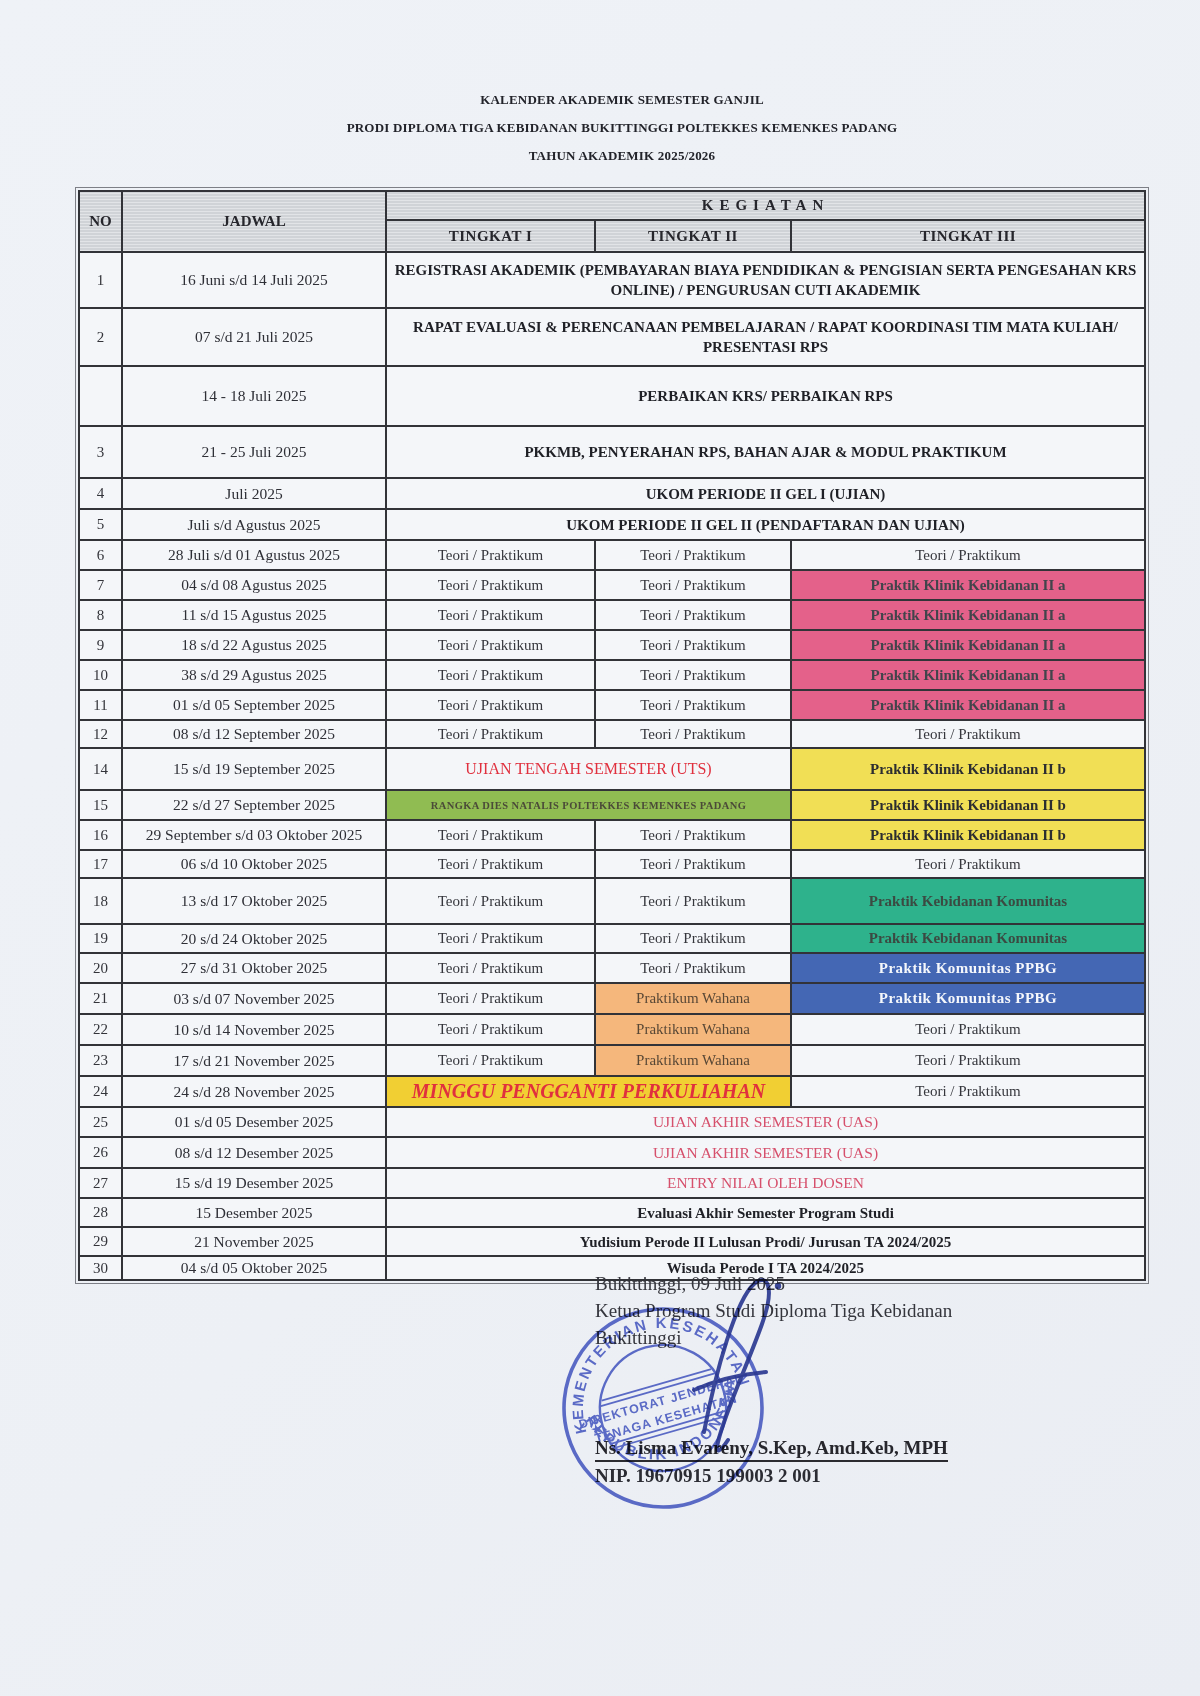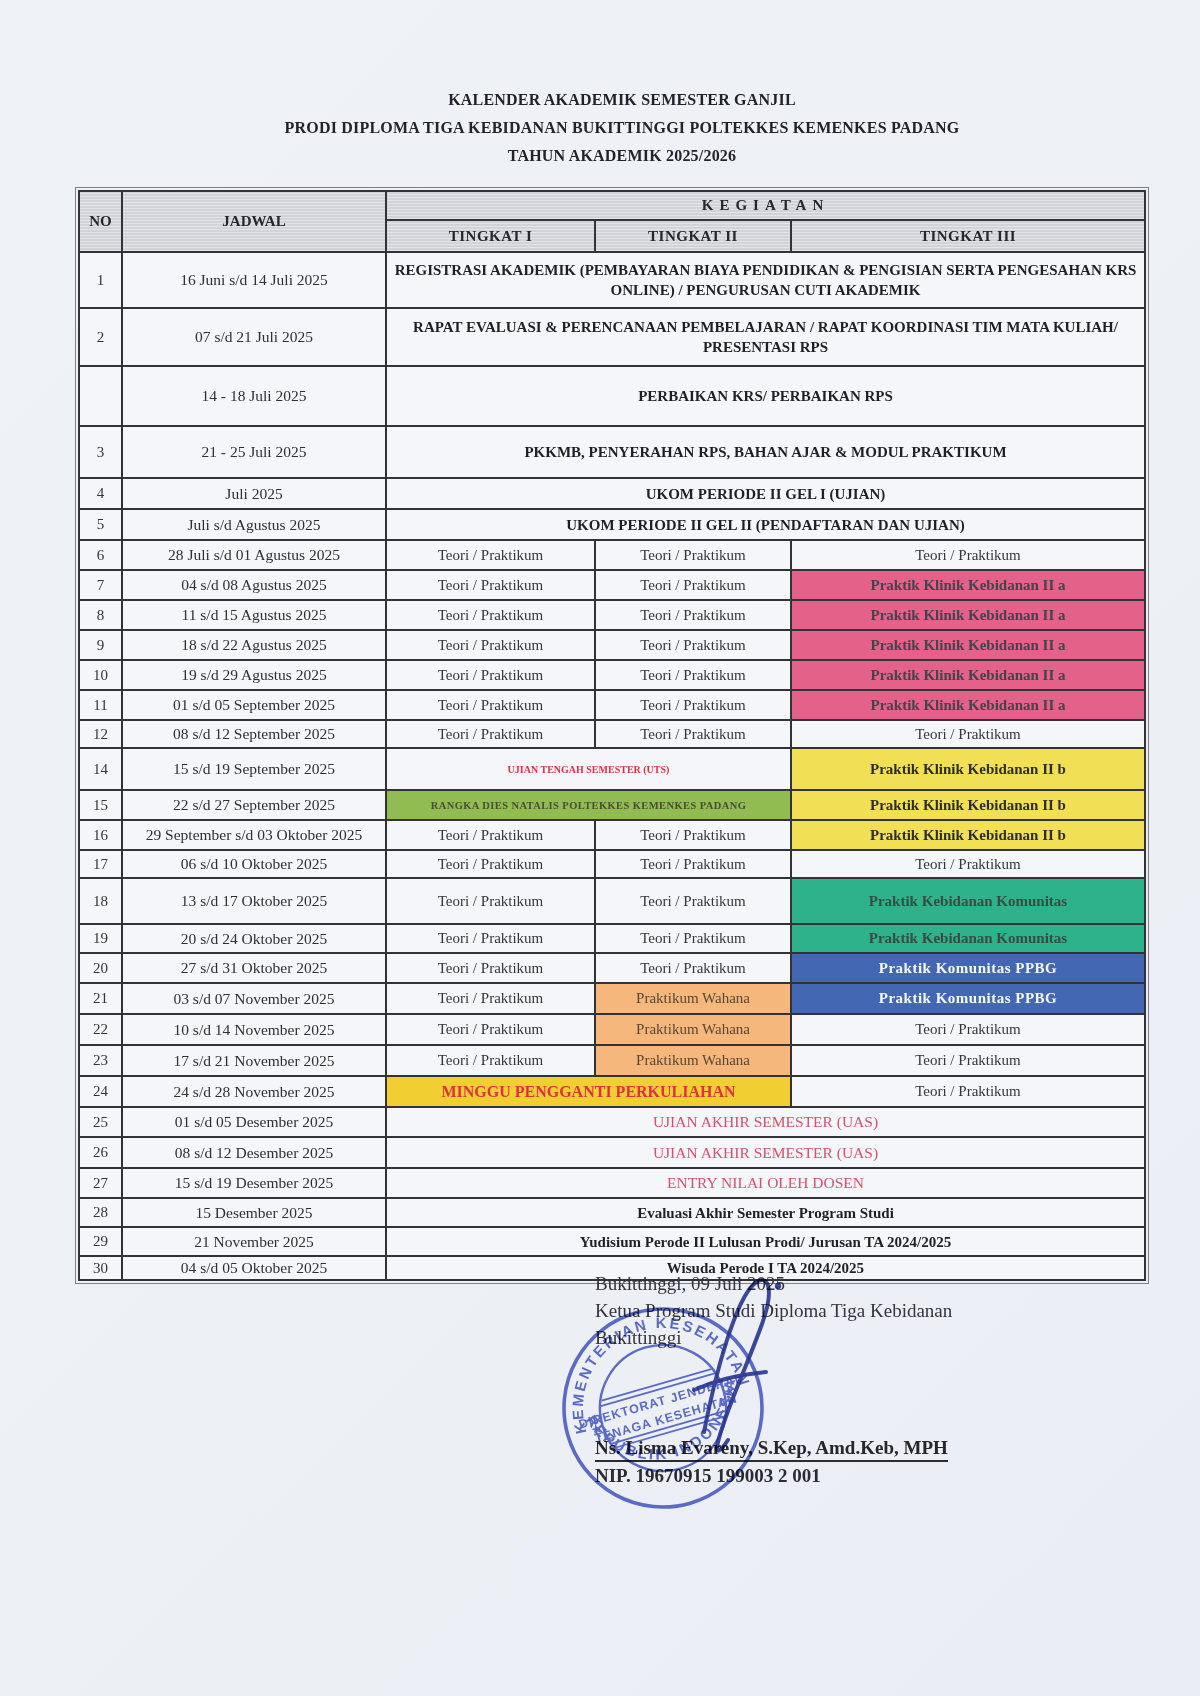--- a/index.html
+++ b/index.html
@@ -9,21 +9,21 @@
     font-family:"Liberation Serif","DejaVu Serif",serif;
     color:#2c2c32;
     position:relative;
     overflow:hidden;
   }
   .page{position:absolute;inset:0;
     background:linear-gradient(135deg,#eff2f7 0%,#edf0f5 55%,#eaedf3 100%);}
 
   
   .title-block{position:absolute;top:86px;left:0;width:1200px;text-align:center;}
-  .title-block div{font-weight:bold;font-size:16px;line-height:28px;color:#22232a;letter-spacing:.2px;margin-left:44px;}
+  .title-block div{font-weight:bold;font-size:13px;line-height:28px;color:#22232a;letter-spacing:.2px;margin-left:44px;}
 
   
   .table-wrap{position:absolute;left:78px;top:190px;width:1066px;}
   table.cal{
     border-collapse:collapse;width:1066px;table-layout:fixed;
     outline:1.5px solid #7d7f86;outline-offset:2px;
     background:#f4f6f9;
   }
   table.cal th, table.cal td{
     border:2px solid #323338;
@@ -35,29 +35,29 @@
     background-image:repeating-linear-gradient(0deg,rgba(255,255,255,.28) 0 1px,rgba(0,0,0,.03) 1px 3px);
     font-size:15px;font-weight:bold;color:#26262c;
   }
   th.kegiatan{letter-spacing:6px;height:25px;}
   tr.tingkat-row th{height:28px;letter-spacing:.5px;}
   td.c-no{font-size:15px;color:#33343a;}
   td.c-jadwal{font-size:15.5px;color:#2e2f36;}
   td.act{font-size:15px;color:#35363c;}
   td.bold{font-weight:bold;color:#1f2026;font-size:15px;line-height:20px;padding:3px 26px;}
   td.teori{font-weight:normal;}
-  td.uts{font-weight:bold;color:var(--red);font-size:10px;}
+  td.uts{font-weight:normal;color:var(--red);font-size:16px;}
   td.uas{font-weight:normal;color:var(--rose);font-size:15.5px;}
   td.dies{background:var(--green);font-weight:bold;font-size:10.5px;color:#4b4b38;letter-spacing:.4px;}
   td.pkk2a{background:var(--pink);font-weight:bold;color:#41444b;}
   td.pkk2b{background:var(--yellow);font-weight:bold;color:#2c2d30;}
   td.komunitas{background:var(--teal);font-weight:bold;color:#3b4a42;}
   td.ppbg{background:var(--blue);font-weight:bold;color:#f5f7fb;letter-spacing:.5px;}
   td.wahana{background:var(--orange);color:#584735;}
-  td.minggu{background:var(--gold);font-weight:bold;color:var(--red);font-size:16px;}
+  td.minggu{background:var(--gold);font-weight:bold;color:var(--red);font-size:20px;font-style:italic;}
 
   
   .sig-block{position:absolute;left:595px;top:1270px;width:480px;font-size:19px;color:#34353c;}
   .sig-block .sig-line{line-height:27px;}
   .sig-name{margin-top:86px;font-weight:bold;color:#26262c;
     border-bottom:2px solid #2b2b30;display:inline-block;padding-bottom:1px;}
   .sig-nip{font-weight:bold;color:#2b2c33;line-height:27px;}
 
   .stamp-svg{position:absolute;left:528px;top:1262px;width:300px;height:270px;
     mix-blend-mode:multiply;pointer-events:none;}
@@ -148,21 +148,21 @@
           </tr>
           <tr style="height: 30px;">
             <td class="c-no">9</td>
             <td class="c-jadwal">18 s/d 22 Agustus 2025</td>
             <td class="act teori">Teori / Praktikum</td>
             <td class="act teori">Teori / Praktikum</td>
             <td class="act pkk2a">Praktik Klinik Kebidanan II a</td>
           </tr>
           <tr style="height: 30px;">
             <td class="c-no">10</td>
-            <td class="c-jadwal">19 s/d 29 Agustus 2025</td>
+            <td class="c-jadwal">38 s/d 29 Agustus 2025</td>
             <td class="act teori">Teori / Praktikum</td>
             <td class="act teori">Teori / Praktikum</td>
             <td class="act pkk2a">Praktik Klinik Kebidanan II a</td>
           </tr>
           <tr style="height: 30px;">
             <td class="c-no">11</td>
             <td class="c-jadwal">01 s/d 05 September 2025</td>
             <td class="act teori">Teori / Praktikum</td>
             <td class="act teori">Teori / Praktikum</td>
             <td class="act pkk2a">Praktik Klinik Kebidanan II a</td>

